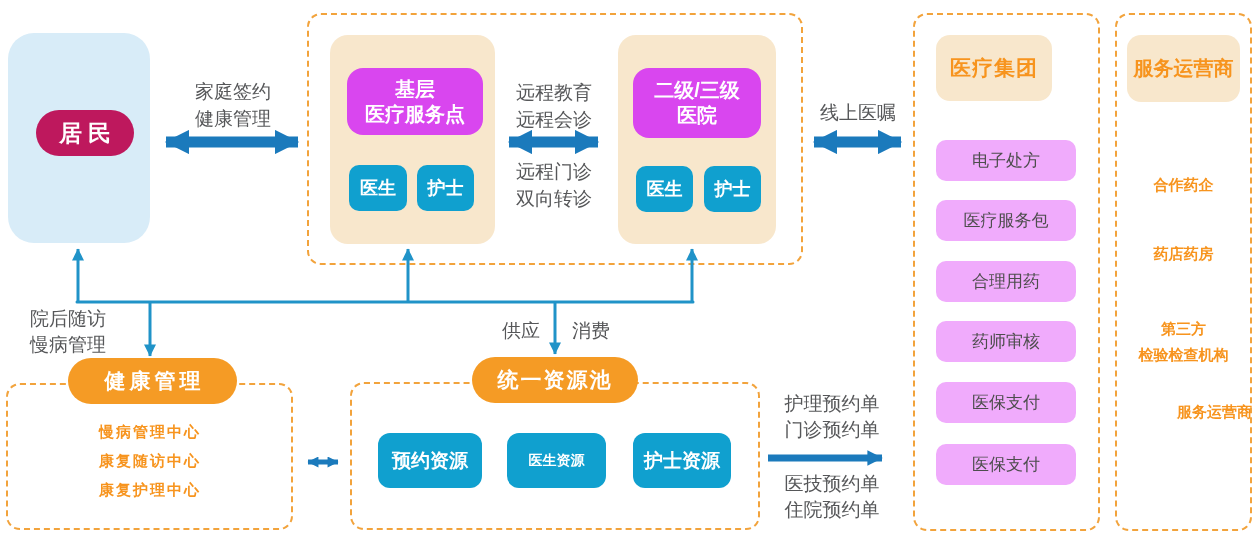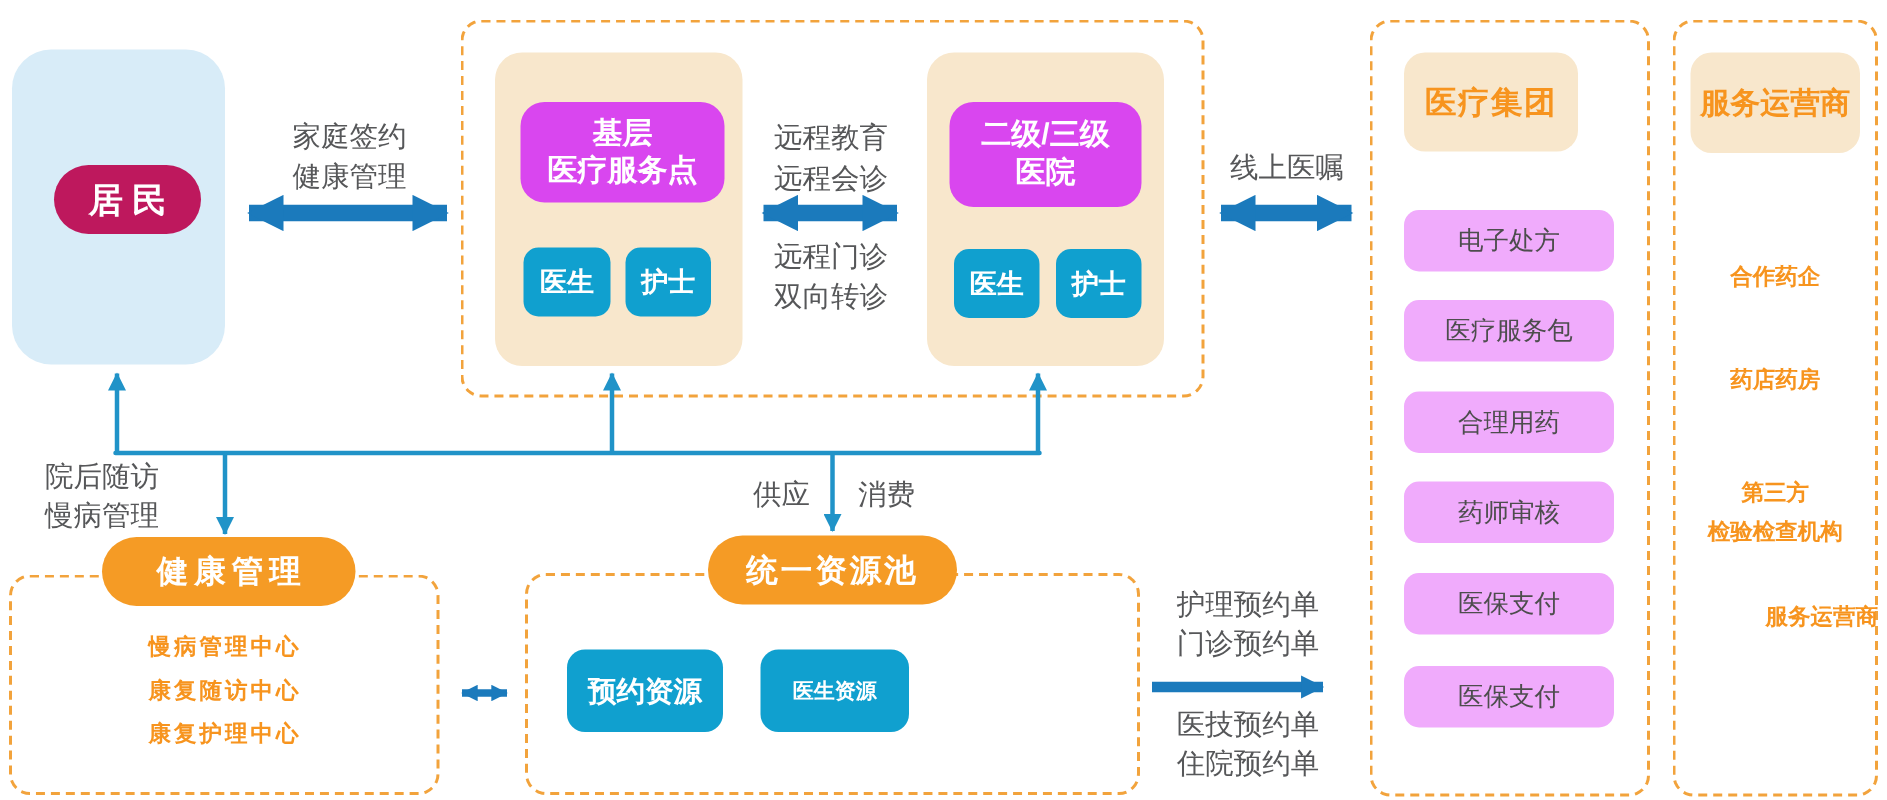--- a/index.html
+++ b/index.html
@@ -110,20 +110,21 @@
   <div class="abs otext" style="left:28px;top:417px;width:244px;font-size:15px;line-height:29px;letter-spacing:2px;">
     <div>慢病管理中心</div>
     <div>康复随访中心</div>
     <div>康复护理中心</div>
   </div>
 
   <div class="abs dashed" style="left:350px;top:382px;width:410px;height:148px;"></div>
   <div class="abs pill" style="left:472px;top:357px;width:166px;height:46px;font-size:21px;letter-spacing:2px;">统一资源池</div>
   <div class="abs teal" style="left:378px;top:433px;width:104px;height:55px;border-radius:12px;font-size:19px;">预约资源</div>
   <div class="abs teal" style="left:507px;top:433px;width:99px;height:55px;border-radius:12px;font-size:14px;">医生资源</div>
+  <div class="abs teal" style="left:633px;top:433px;width:98px;height:55px;border-radius:12px;font-size:19px;">护士资源</div>
 
   <div class="abs glabel" style="left:778px;top:391px;width:108px;line-height:26px;">
     <div>护理预约单</div>
     <div>门诊预约单</div>
   </div>
   <div class="abs glabel" style="left:778px;top:471px;width:108px;line-height:26px;">
     <div>医技预约单</div>
     <div>住院预约单</div>
   </div>
 

